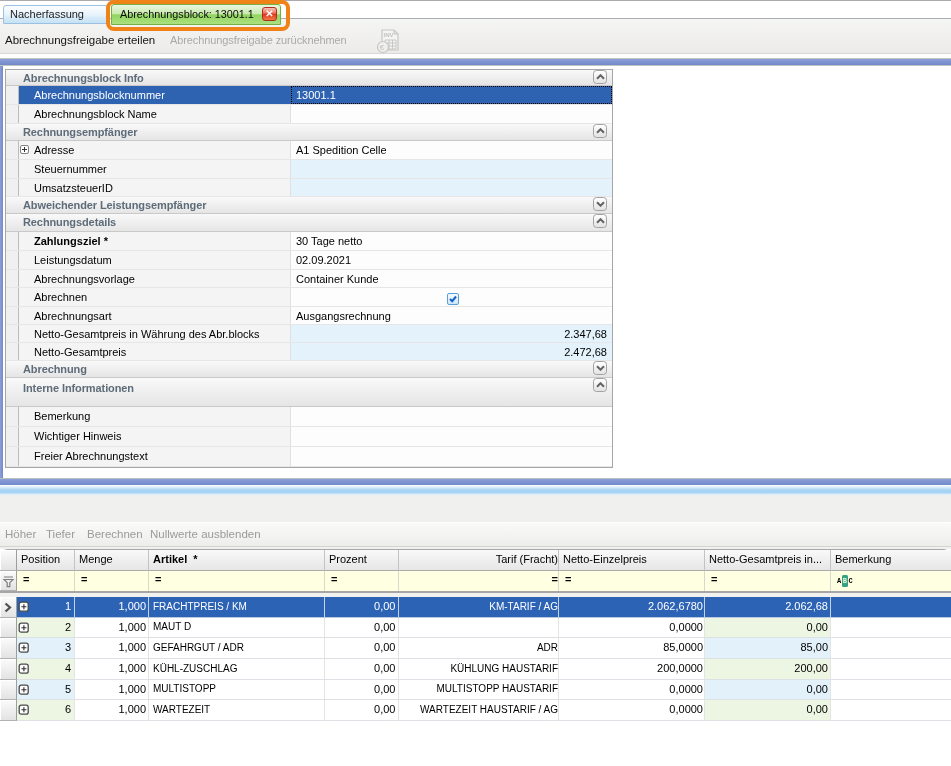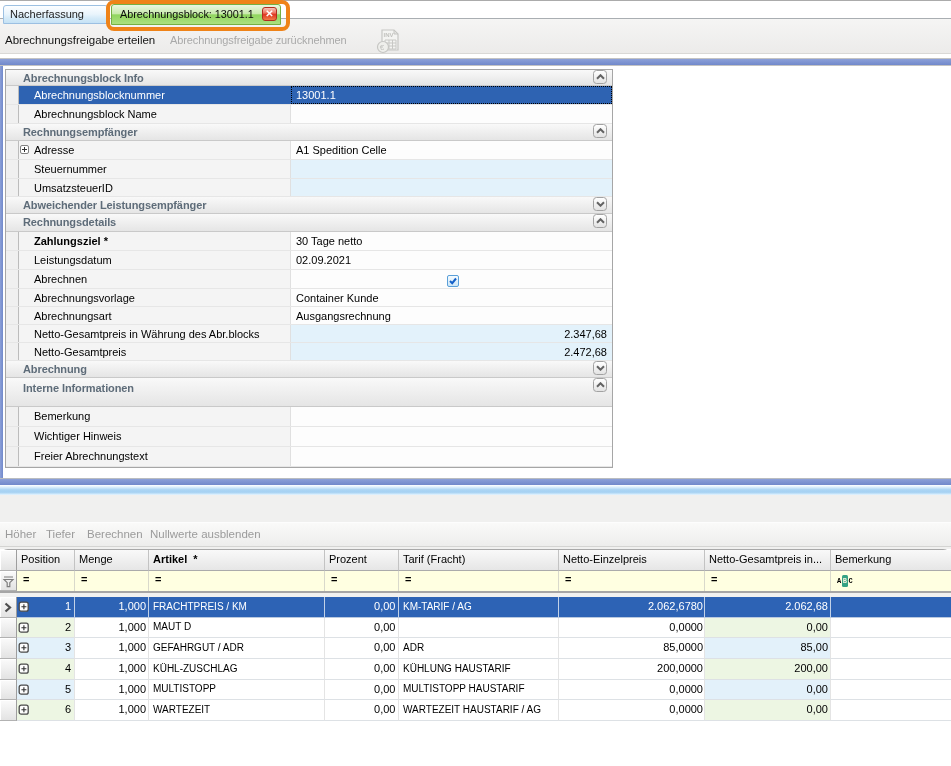--- a/index.html
+++ b/index.html
@@ -100,21 +100,21 @@
 .gdat .c-ng  { padding-right:2px; }
 .gdat .c-art, .gdat .c-tar { font-size:10px; padding-top:3.5px; }
 .gdat.sel > div { background:#2d63b5; color:#fff; border-right-color:#c2d2e8; border-bottom-color:#b9c9e0; }
 .gind { width:17px; background:linear-gradient(#fbfbfb,#e3e3e3) !important;
   border-right:1px solid #9e9e9e !important; border-bottom:1px solid #b2b2b2 !important; padding:0 !important;
   box-shadow:inset 1px 1px 0 #fff; color:#000 !important; }
 .c-pos { width:58px; }
 .c-men { width:74px; }
 .c-art { width:176px; }
 .c-pro { width:74px; }
-.c-tar { width:160px; }
+.c-tar { width:160px;text-align:right; }
 .c-ne  { width:146px; }
 .c-ng  { width:126px; }
 .c-bem { flex:1; border-right:none !important; }
 .altg { background:#edf6e3; }
 .altb { background:#e3f1fa; }
 .plus10 { position:absolute; left:1px; top:4px; }
 .rarr { margin:5px 0 0 4px; }
 </style>
 </head>
 <body>
@@ -203,35 +203,35 @@
     <div class="frow">
         <div class="find"></div>
         <div class="flbl" style="font-weight:bold">Zahlungsziel *</div>
         <div class="fval">30 Tage netto</div>
       </div>
     <div class="frow">
         <div class="find"></div>
         <div class="flbl">Leistungsdatum</div>
         <div class="fval">02.09.2021</div>
       </div>
+    <div class="frow" style="height:18px">
+        <div class="find"></div>
+        <div class="flbl">Abrechnungsvorlage</div>
+        <div class="fval">Container Kunde</div>
+      </div>
     <div class="frow">
         <div class="find"></div>
         <div class="flbl">Abrechnen</div>
         <div class="fval">
           <span class="chk">
             <svg width="10" height="10" style="display:block;margin:0 auto">
               <path d="M2 5 L4.2 7.2 L8 2.5" stroke="#1460c8" stroke-width="2" fill="none"></path>
             </svg>
           </span>
         </div>
-      </div>
-    <div class="frow" style="height:18px">
-        <div class="find"></div>
-        <div class="flbl">Abrechnungsvorlage</div>
-        <div class="fval">Container Kunde</div>
       </div>
     <div class="frow" style="height:18px">
         <div class="find"></div>
         <div class="flbl">Abrechnungsart</div>
         <div class="fval">Ausgangsrechnung</div>
       </div>
     <div class="frow" style="height:18px">
         <div class="find"></div>
         <div class="flbl">Netto-Gesamtpreis in Währung des Abr.blocks</div>
         <div class="fval blue num">2.347,68</div>

